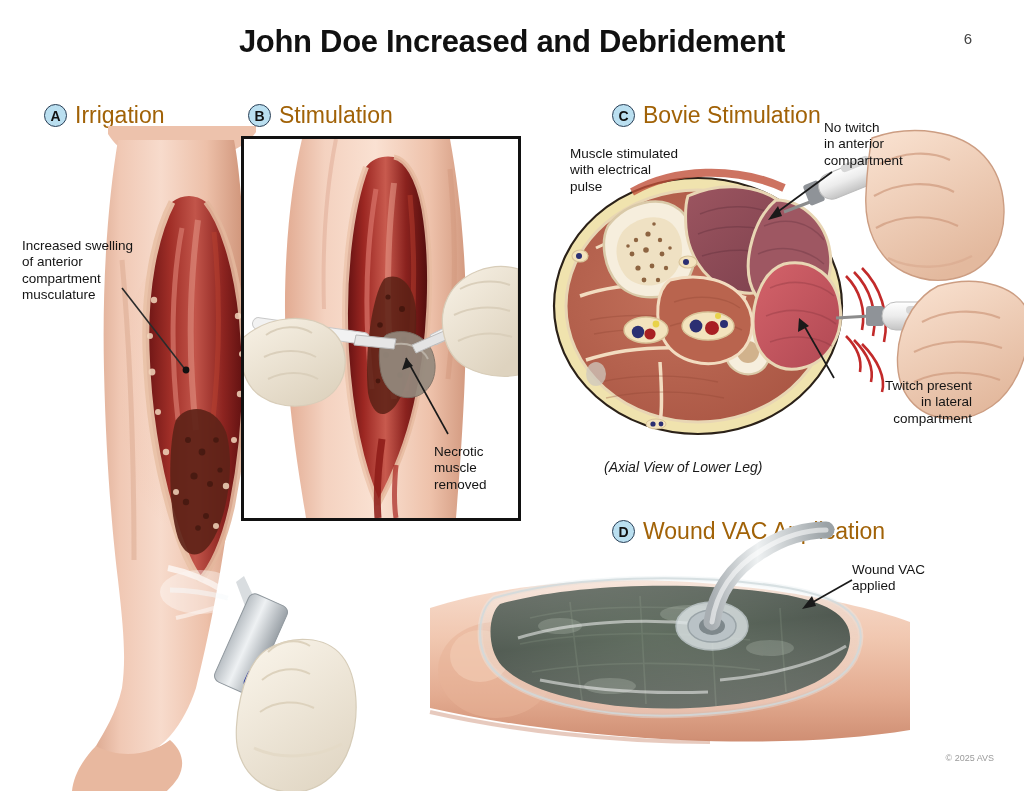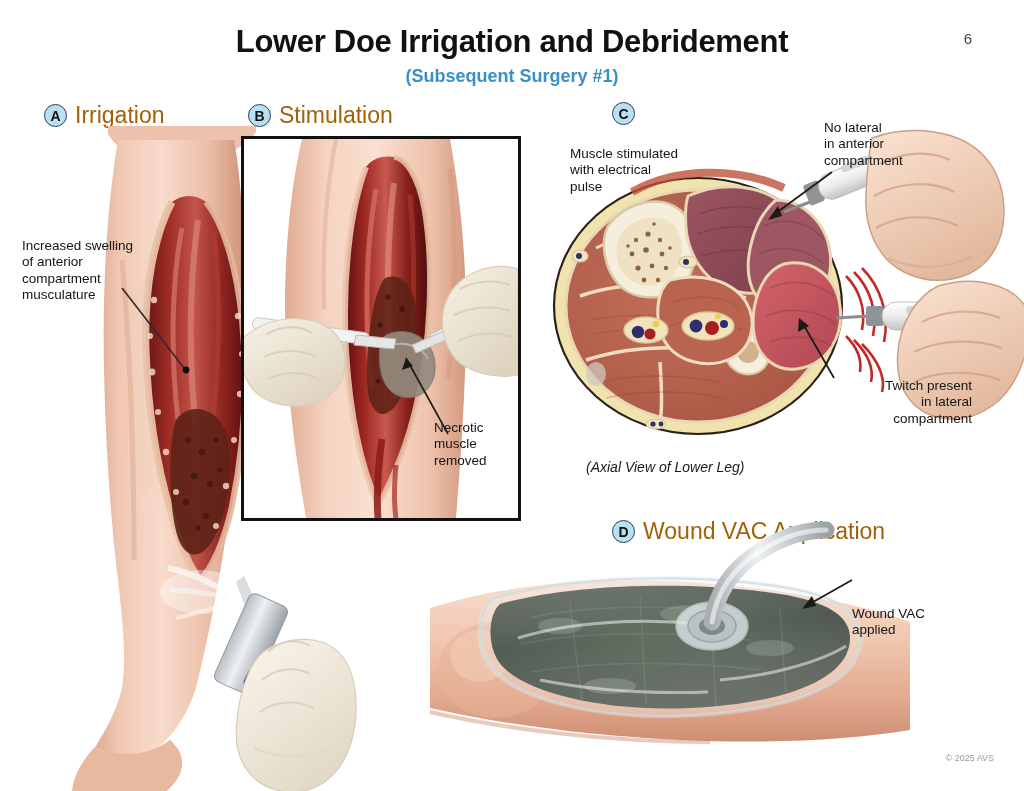--- a/index.html
+++ b/index.html
@@ -32,22 +32,21 @@
   .layer{position:absolute;}
 
   .frameB{position:absolute;left:241px;top:136px;width:280px;height:385px;
           border:3px solid #111;box-sizing:border-box;background:#fff;overflow:hidden;}
 </style>
 </head>
 <body>
 
 <div class="canvas">
 
-  <div class="title">Lower Doe Irrigation and Debridement</div>
-  <div class="subtitle">(Subsequent Surgery #1)</div>
+  <div class="title">John Doe Increased and Debridement</div>
   <div class="pagenum">6</div>
   <div class="copyright">© 2025 AVS</div>
 
   <div class="plabel" style="left:44px;top:102px;">
     <div class="pbadge">A</div>
     <div class="ptext">Irrigation</div>
   </div>
 
   <svg class="layer" style="left:30px;top:140px;" width="330" height="630" viewBox="0 0 330 630">
     <defs>
@@ -256,30 +255,31 @@
         <path d="M168,206 L200,192 L204,200 L172,214 Z" fill="#e4e4e4" stroke="#bdbdbd" stroke-width="1"></path>
         <path d="M274,130 C248,122 216,134 204,158 C192,182 200,216 222,228
                  C248,242 274,236 274,236 Z" fill="url(#gloveB)" stroke="#d8cdb9" stroke-width="1.2"></path>
         <path d="M216,150 C230,142 250,140 266,146" stroke="#dacfbb" stroke-width="2" fill="none"></path>
         <path d="M210,176 C226,168 248,166 266,172" stroke="#dacfbb" stroke-width="2" fill="none"></path>
         <path d="M214,202 C230,194 250,192 268,198" stroke="#dacfbb" stroke-width="2" fill="none"></path>
       </g>
     </svg>
   </div>
 
-  <div class="anno" style="left:434px;top:420px;width:96px;">Necrotic
+  <div class="anno" style="left:434px;top:444px;width:96px;">Necrotic
 muscle
 removed</div>
   <svg style="left:396px;top:352px;" width="60" height="86" viewBox="0 0 60 86">
     <line x1="52" y1="82" x2="10" y2="6" stroke="#1a1a1a" stroke-width="1.6"></line>
     <polygon points="10,6 6,18 17,14" fill="#1a1a1a"></polygon>
   </svg>
 
   <div class="plabel" style="left:612px;top:102px;">
     <div class="pbadge">C</div>
+    <div class="ptext">Bovie Stimulation</div>
   </div>
 
   <svg class="layer" style="left:540px;top:130px;" width="490" height="340" viewBox="0 0 490 340">
     <defs>
       <radialGradient id="postMusc" cx="0.4" cy="0.45" r="0.7">
         <stop offset="0" stop-color="#c2705a"></stop>
         <stop offset="1" stop-color="#a85442"></stop>
       </radialGradient>
       <linearGradient id="antMusc" x1="0" y1="0" x2="1" y2="1">
         <stop offset="0" stop-color="#9c5560"></stop>
@@ -439,37 +439,37 @@
       <path d="M382,192 C404,180 436,178 460,188" stroke="#cf9a7e" stroke-width="2.2" fill="none" opacity="0.7"></path>
       <path d="M374,222 C398,210 434,208 462,218" stroke="#cf9a7e" stroke-width="2.2" fill="none" opacity="0.7"></path>
       <path d="M374,252 C398,240 434,240 460,250" stroke="#cf9a7e" stroke-width="2.2" fill="none" opacity="0.7"></path>
     </g>
   </svg>
 
   <div class="anno" style="left:570px;top:146px;width:160px;">Muscle stimulated
 with electrical
 pulse</div>
 
-  <div class="anno" style="left:824px;top:120px;width:150px;">No lateral
+  <div class="anno" style="left:824px;top:120px;width:150px;">No twitch
 in anterior
 compartment</div>
   <svg style="left:762px;top:168px;" width="74" height="60" viewBox="0 0 74 60">
     <line x1="70" y1="4" x2="10" y2="48" stroke="#1a1a1a" stroke-width="1.7"></line>
     <polygon points="6,52 20,48 16,38" fill="#1a1a1a"></polygon>
   </svg>
 
   <div class="anno" style="left:822px;top:378px;width:150px;text-align:right;">Twitch present
 in lateral
 compartment</div>
   <svg style="left:794px;top:316px;" width="44" height="66" viewBox="0 0 44 66">
     <line x1="40" y1="62" x2="8" y2="6" stroke="#1a1a1a" stroke-width="1.7"></line>
     <polygon points="5,2 4,16 15,10" fill="#1a1a1a"></polygon>
   </svg>
 
-  <div class="caption" style="left:586px;top:459px;">(Axial View of Lower Leg)</div>
+  <div class="caption" style="left:604px;top:459px;">(Axial View of Lower Leg)</div>
 
   <div class="plabel" style="left:612px;top:518px;">
     <div class="pbadge">D</div>
     <div class="ptext">Wound VAC Application</div>
   </div>
 
   <svg class="layer" style="left:440px;top:552px;" width="470" height="200" viewBox="0 0 470 200">
     <defs>
       <linearGradient id="legD" x1="0" y1="0" x2="0" y2="1">
         <stop offset="0" stop-color="#f7dccd"></stop>
@@ -541,20 +541,20 @@
       <ellipse cx="272" cy="74" rx="24" ry="16" fill="#b9c2c6" stroke="#9aa4a8" stroke-width="1.5"></ellipse>
       <ellipse cx="272" cy="74" rx="13" ry="9" fill="#7e888c"></ellipse>
       <ellipse cx="272" cy="74" rx="6" ry="4" fill="#4e5659"></ellipse>
     </g>
     <g>
       <path d="M272,70 C276,42 292,16 322,-2 C344,-16 366,-22 386,-22" stroke="url(#tubeD)" stroke-width="17" fill="none" stroke-linecap="round"></path>
       <path d="M272,70 C276,42 292,16 322,-2 C344,-16 366,-22 386,-22" stroke="#ffffff" stroke-width="5" fill="none" opacity="0.55" stroke-linecap="round"></path>
     </g>
   </svg>
 
-  <div class="anno" style="left:852px;top:562px;width:120px;margin-top:44px;">Wound VAC
+  <div class="anno" style="left:852px;top:562px;width:120px;">Wound VAC
 applied</div>
   <svg style="left:794px;top:576px;" width="62" height="36" viewBox="0 0 62 36">
     <line x1="58" y1="4" x2="12" y2="30" stroke="#1a1a1a" stroke-width="1.7"></line>
     <polygon points="8,33 22,30 18,20" fill="#1a1a1a"></polygon>
   </svg>
 
 </div>
 
 </body></html>

